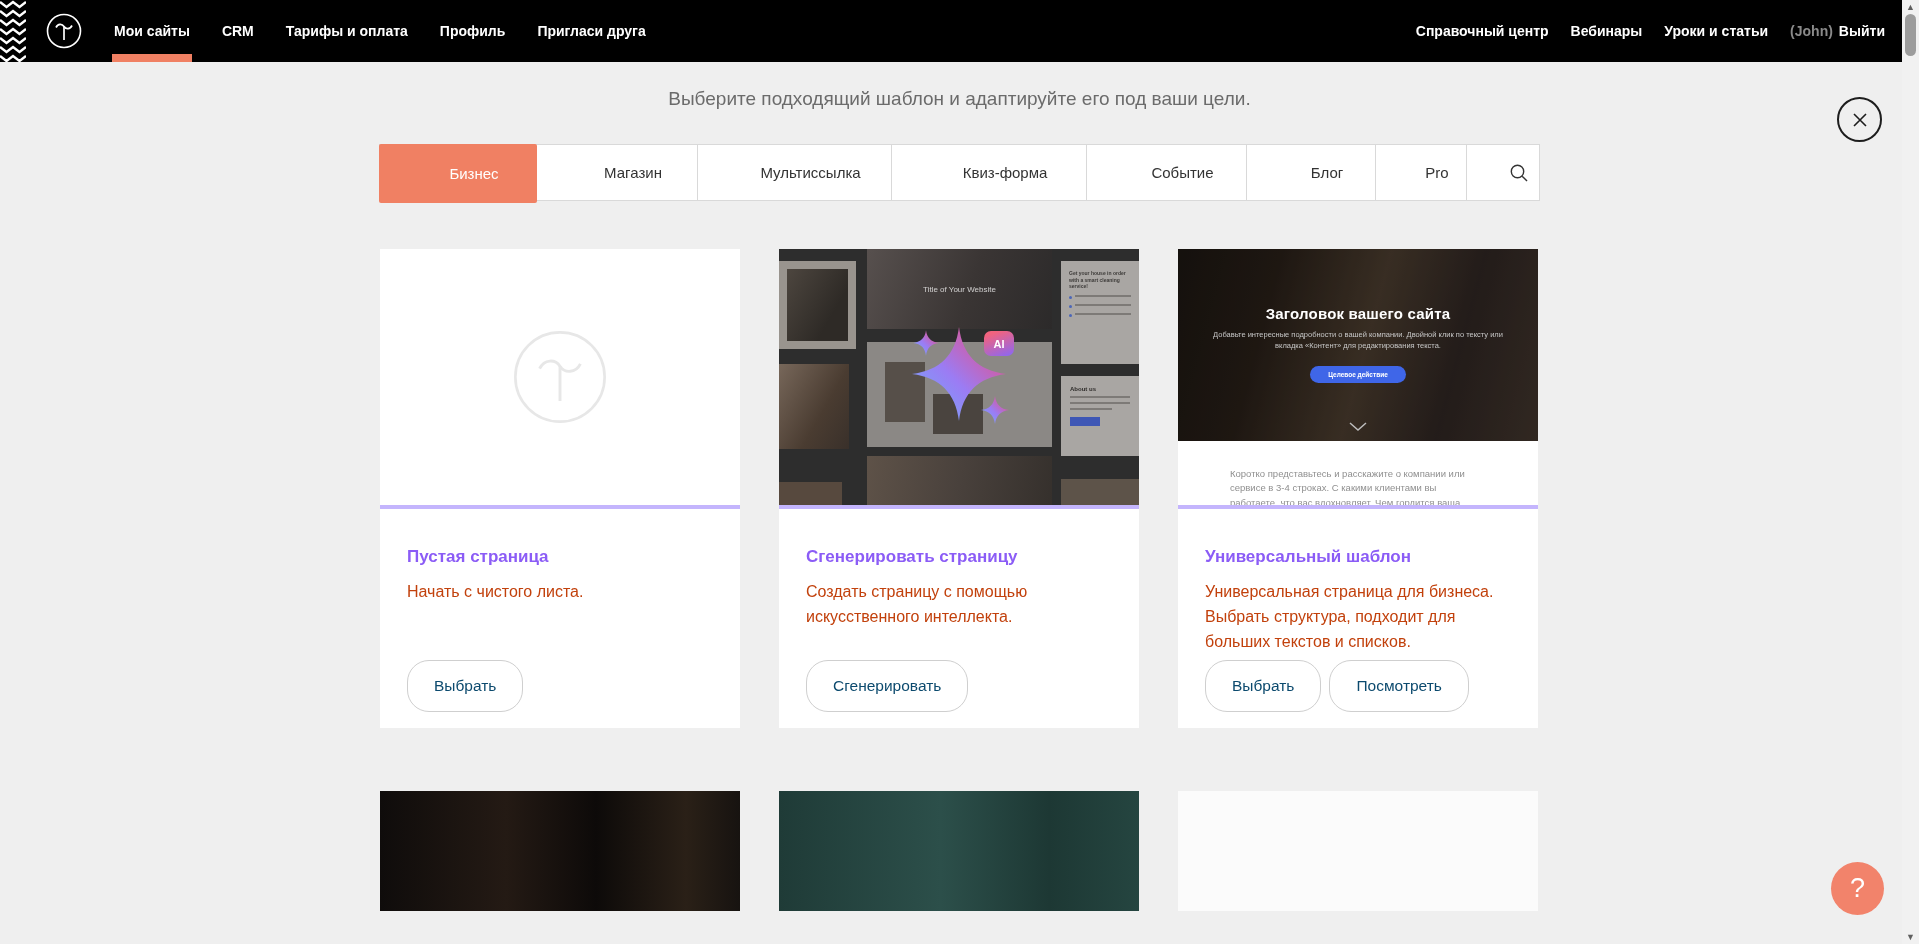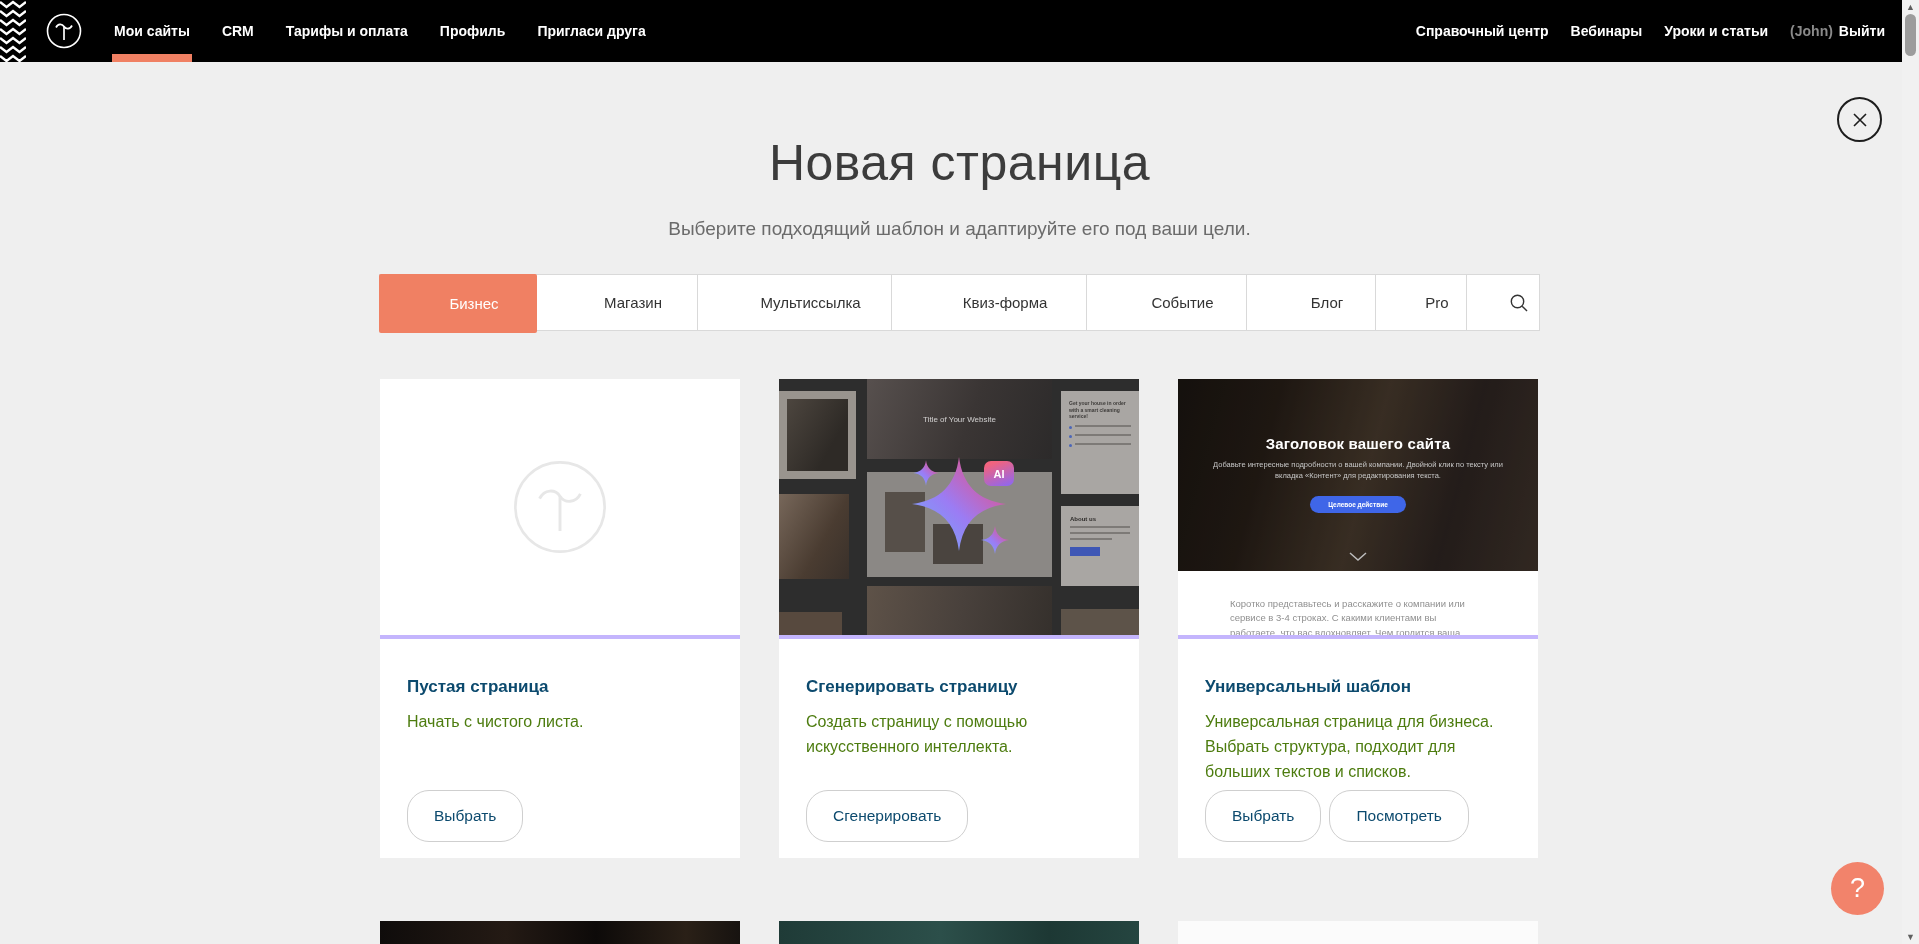--- a/index.html
+++ b/index.html
@@ -34,22 +34,22 @@
   .tab:last-child { border-right:none; }
   .tab.active { background:#F08063; color:#fff; border-right:none; border-radius:2px; margin:-1px 0 -1px -1px; height:59px; }
 
   
   .grid { width:1159px; margin:48px auto 0; display:flex; gap:39px; }
   .grid.row2 { margin-top:63px; }
   .card { width:360px; background:#fff; position:relative; }
   .grid:not(.row2) .card { height:479px; }
   .card-preview { position:relative; height:260px; border-bottom:4px solid #c4b5fd; overflow:hidden; cursor:pointer; }
   .card-body { position:relative; height:218px; padding:38px 27px 0; }
-  .card-body h3 { font-size:17px; font-weight:bold; color:#0c4a6e; }
-  .card-body p { margin-top:13px; font-size:16px; line-height:1.55; color:#4d7c0f; }
+  .card-body h3 { font-size:17px; font-weight:bold; color:#8b5cf6; }
+  .card-body p { margin-top:13px; font-size:16px; line-height:1.55; color:#c2410c; }
   .card-actions { position:absolute; left:27px; bottom:15px; display:flex; gap:8px; }
   .pill-btn { height:52px; padding:0 26px; border:1px solid #cfcfcf; border-radius:22px; background:#fff; font-family:"Liberation Sans",sans-serif; font-size:15.5px; color:#0c4a6e; cursor:pointer; }
 
   
   .blank { display:flex; align-items:center; justify-content:center; }
   .watermark { width:96px; height:96px; }
 
   
   .ai-preview { background:#2d2d2d; }
   .tile { position:absolute; overflow:hidden; }
@@ -160,21 +160,20 @@
     </nav>
   </header>
 
   <button class="close-btn">
     <svg width="20" height="20" viewBox="0 0 20 20">
       <path d="M4 4 L16 16 M16 4 L4 16" stroke="#1d1d1d" stroke-width="1.6" fill="none"></path>
     </svg>
   </button>
 
   <main>
-    <h1 class="page-title">Новая страница</h1>
     <p class="subtitle">Выберите подходящий шаблон и адаптируйте его под ваши цели.</p>
 
     <div class="tabs">
       <button class="tab active" style="width:158px">Бизнес</button>
       <button class="tab" style="width:161px">Магазин</button>
       <button class="tab" style="width:194px">Мультиссылка</button>
       <button class="tab" style="width:195px">Квиз-форма</button>
       <button class="tab" style="width:160px">Событие</button>
       <button class="tab" style="width:129px">Блог</button>
       <button class="tab" style="width:91px">Pro</button>

